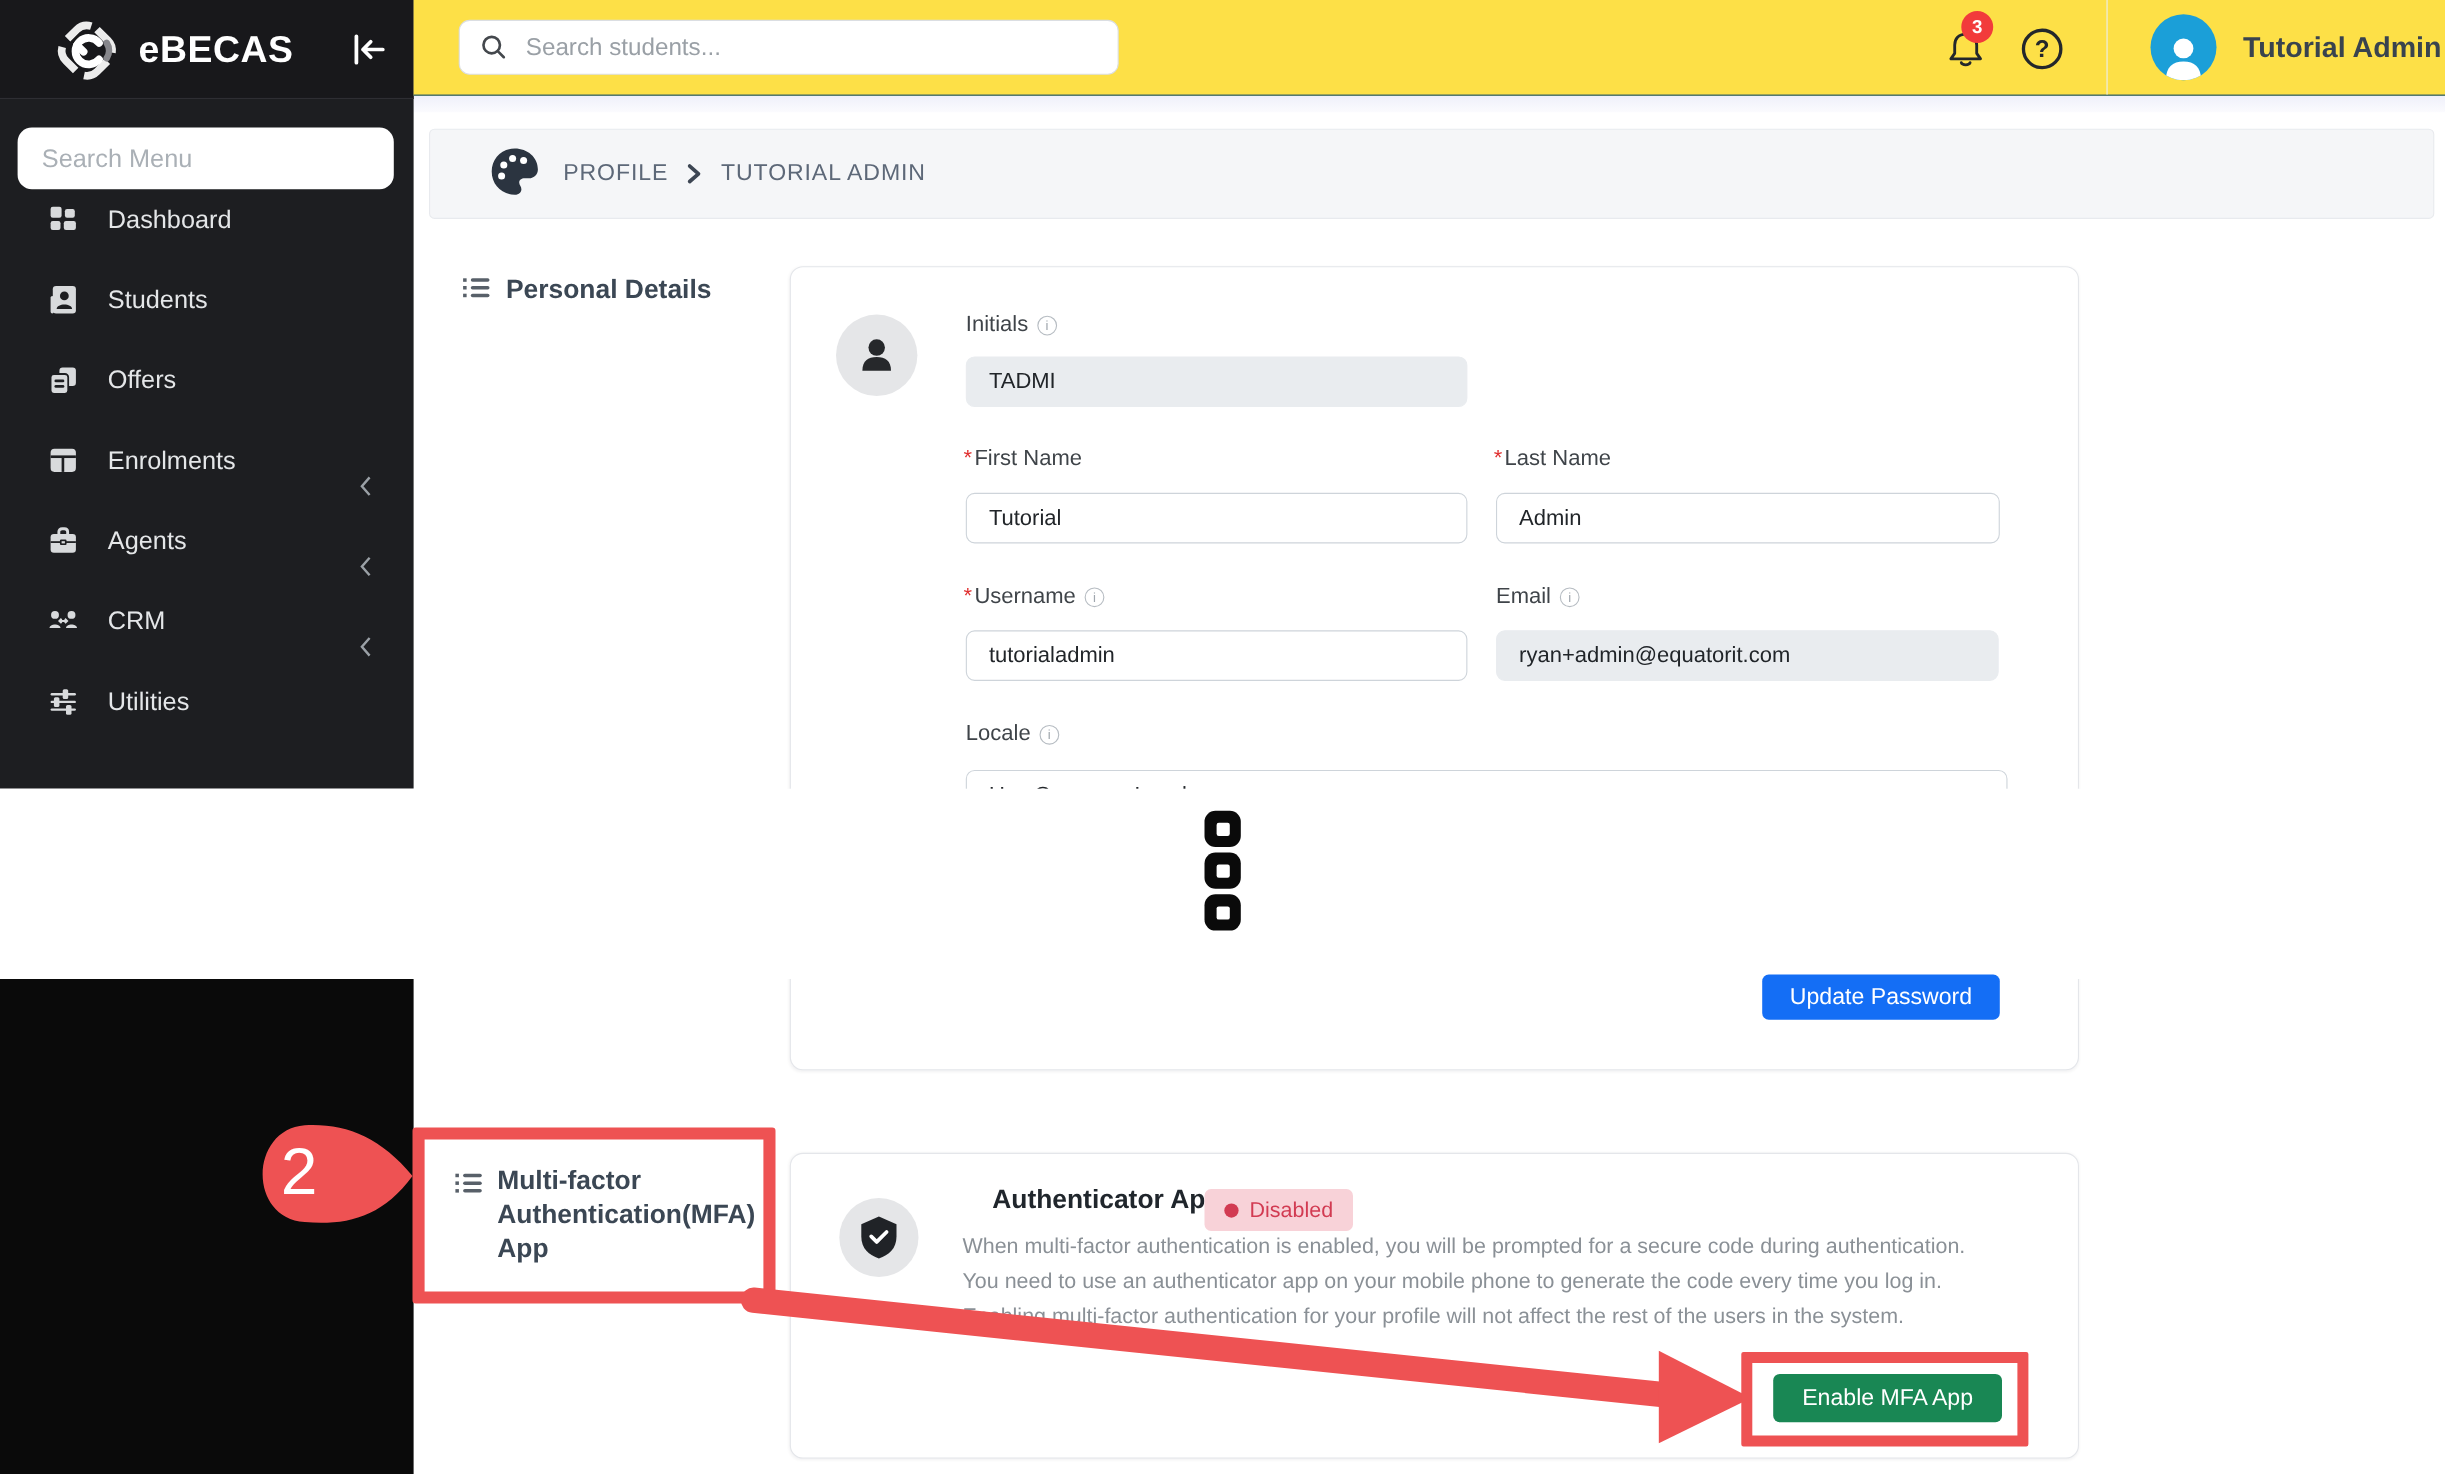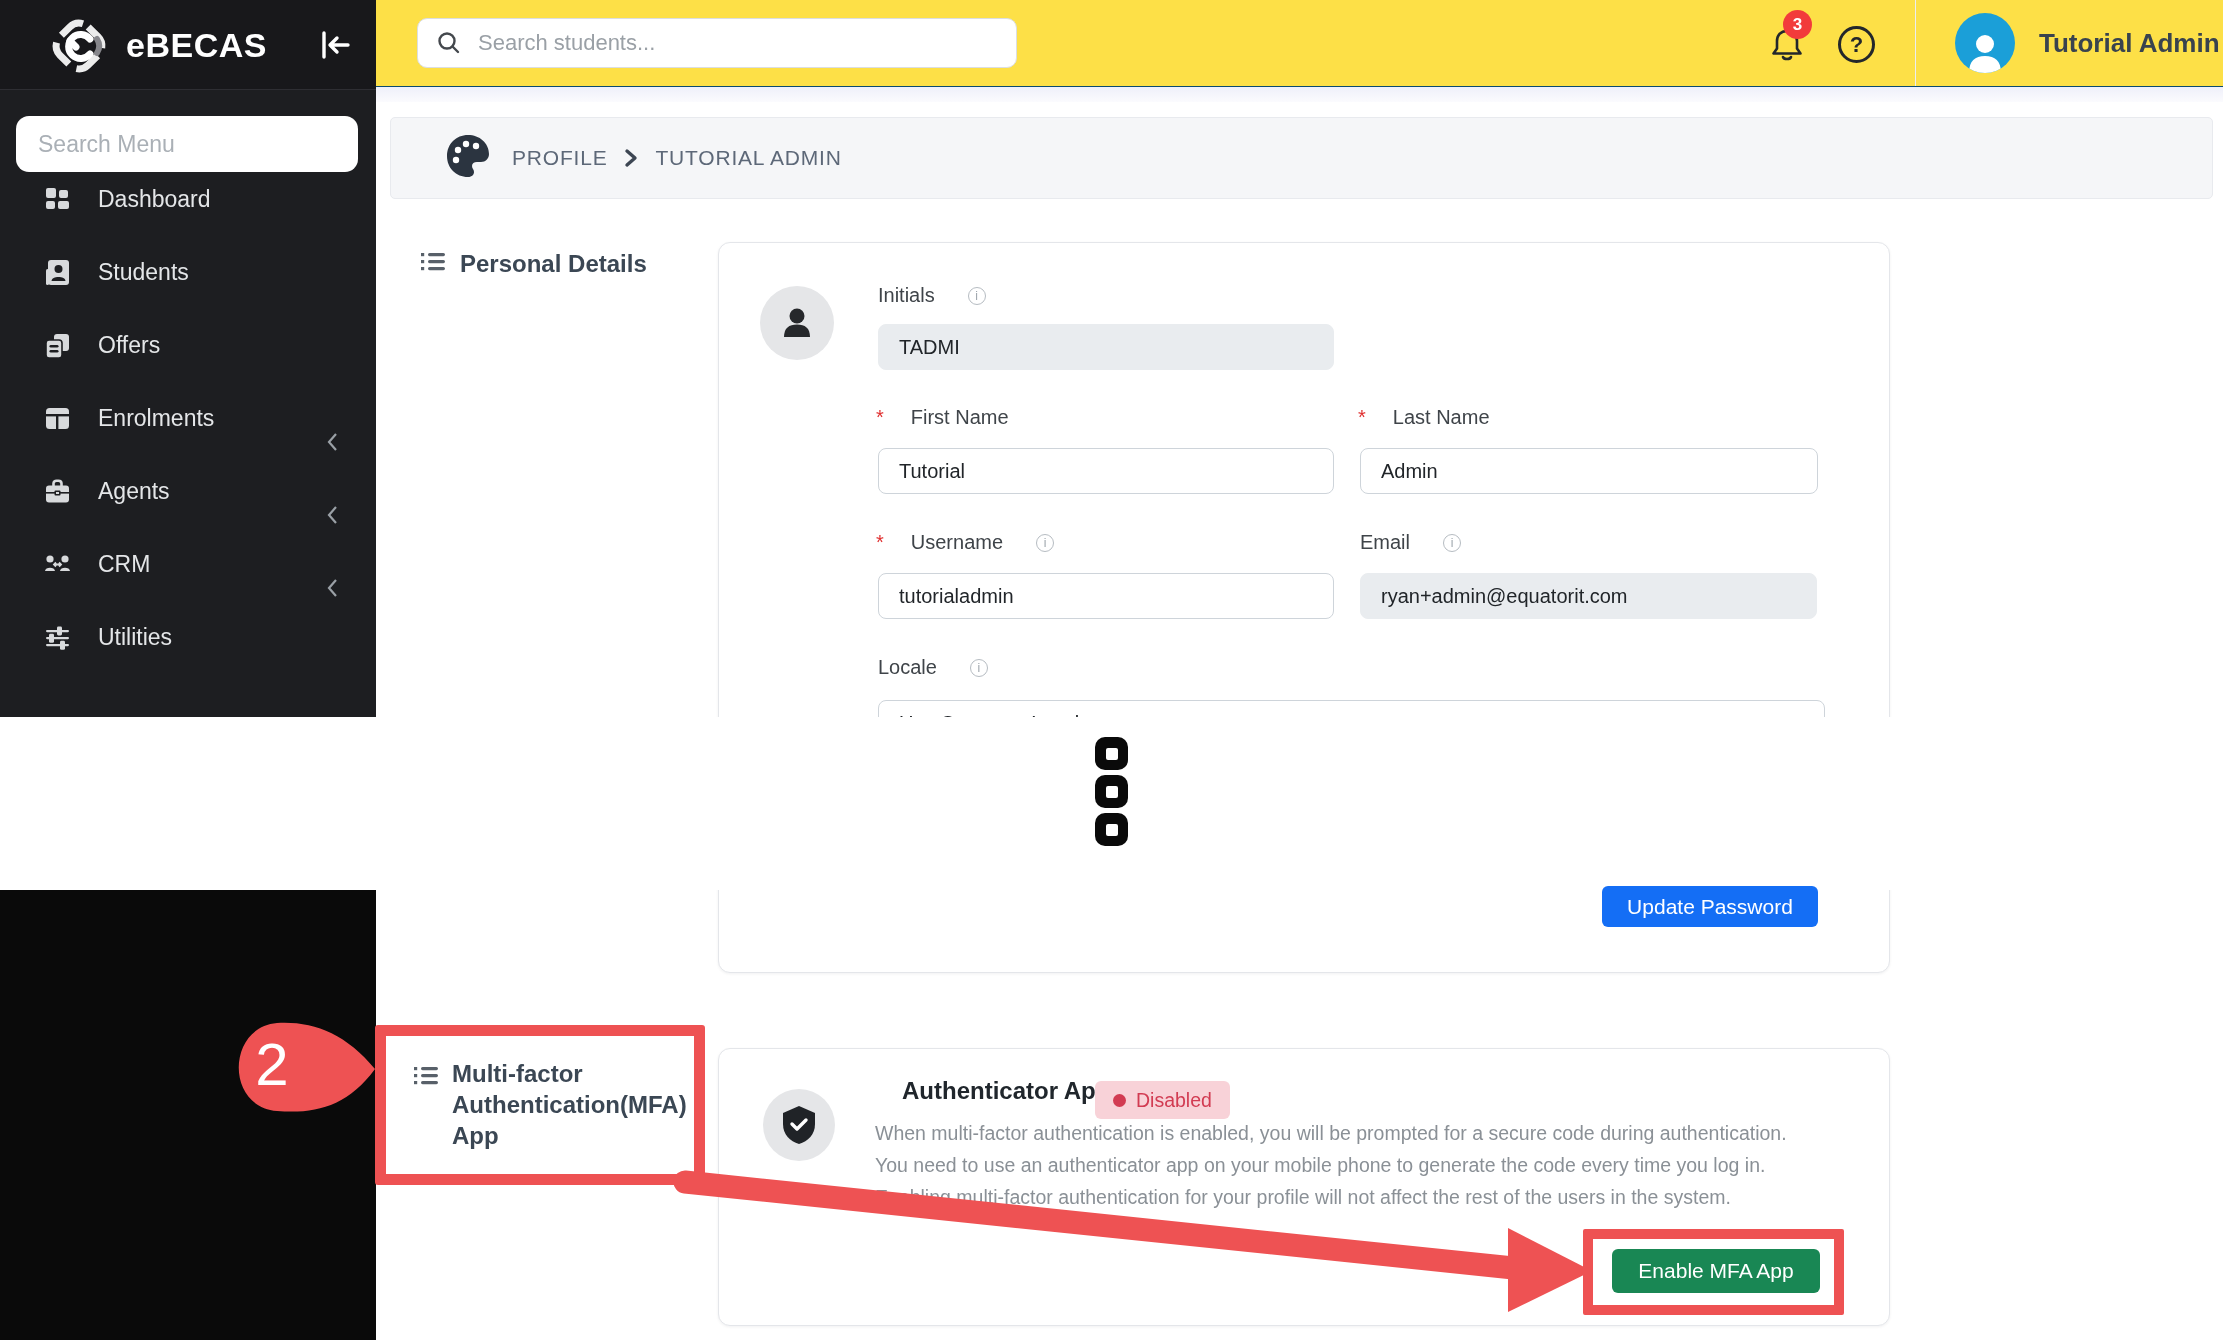--- a/index.html
+++ b/index.html
@@ -46,21 +46,21 @@
   #pd-heading { position:absolute; left:420px; top:248px; display:flex; gap:14px; z-index:2; }
   #pd-heading .txt, #mfa-label .txt { font-size:24px; font-weight:bold; color:#3b4754; line-height:31px; }
 
   
   .card { position:absolute; background:#fff; border:1px solid #e4e6ea; border-radius:12px; box-shadow:0 1px 3px rgba(20,20,40,.06); z-index:1; }
   #pd-card { left:718px; top:242px; width:1172px; height:731px; }
   #auth-card { left:718px; top:1048px; width:1172px; height:278px; }
 
   .circle-ph { position:absolute; border-radius:50%; background:#e5e6e8; display:flex; align-items:center; justify-content:center; overflow:hidden; }
 
-  .flabel { position:absolute; display:flex; align-items:center; font-size:20px; color:#3f4449;gap:25px; }
+  .flabel { position:absolute; display:flex; align-items:center; font-size:20px; color:#3f4449; }
   .req { color:#e03131; margin-right:2px; }
   .info { width:18px; height:18px; border:1.5px solid #b6bcc2; border-radius:50%; font-size:12px; color:#9fa6ad; display:inline-flex; align-items:center; justify-content:center; margin-left:8px; font-style:normal; }
   .tinput { position:absolute; height:46px; border:1.5px solid #ced4da; border-radius:8px; background:#fff; font-size:20px; color:#212529; padding:0 20px; font-family:"Liberation Sans",sans-serif; }
   .tinput.dis { background:#e9ecef; border-color:#e9ecef; }
   .selectbox { position:absolute; border:1.5px solid #ced4da; border-radius:8px; background:#fff; display:flex; align-items:center; padding:0 20px; font-size:20px; color:#212529; }
 
   .btn { position:absolute; display:flex; align-items:center; justify-content:center; color:#fff; border-radius:6px; font-weight:500; cursor:pointer; border:none; font-family:"Liberation Sans",sans-serif; }
   #update-pw-btn { left:1602px; top:886px; width:216px; height:41px; background:#146ef5; font-size:21px; z-index:60; }
   #enable-mfa-btn { left:1612px; top:1249px; width:208px; height:44px; background:#198754; font-size:21px; z-index:27; }
 

